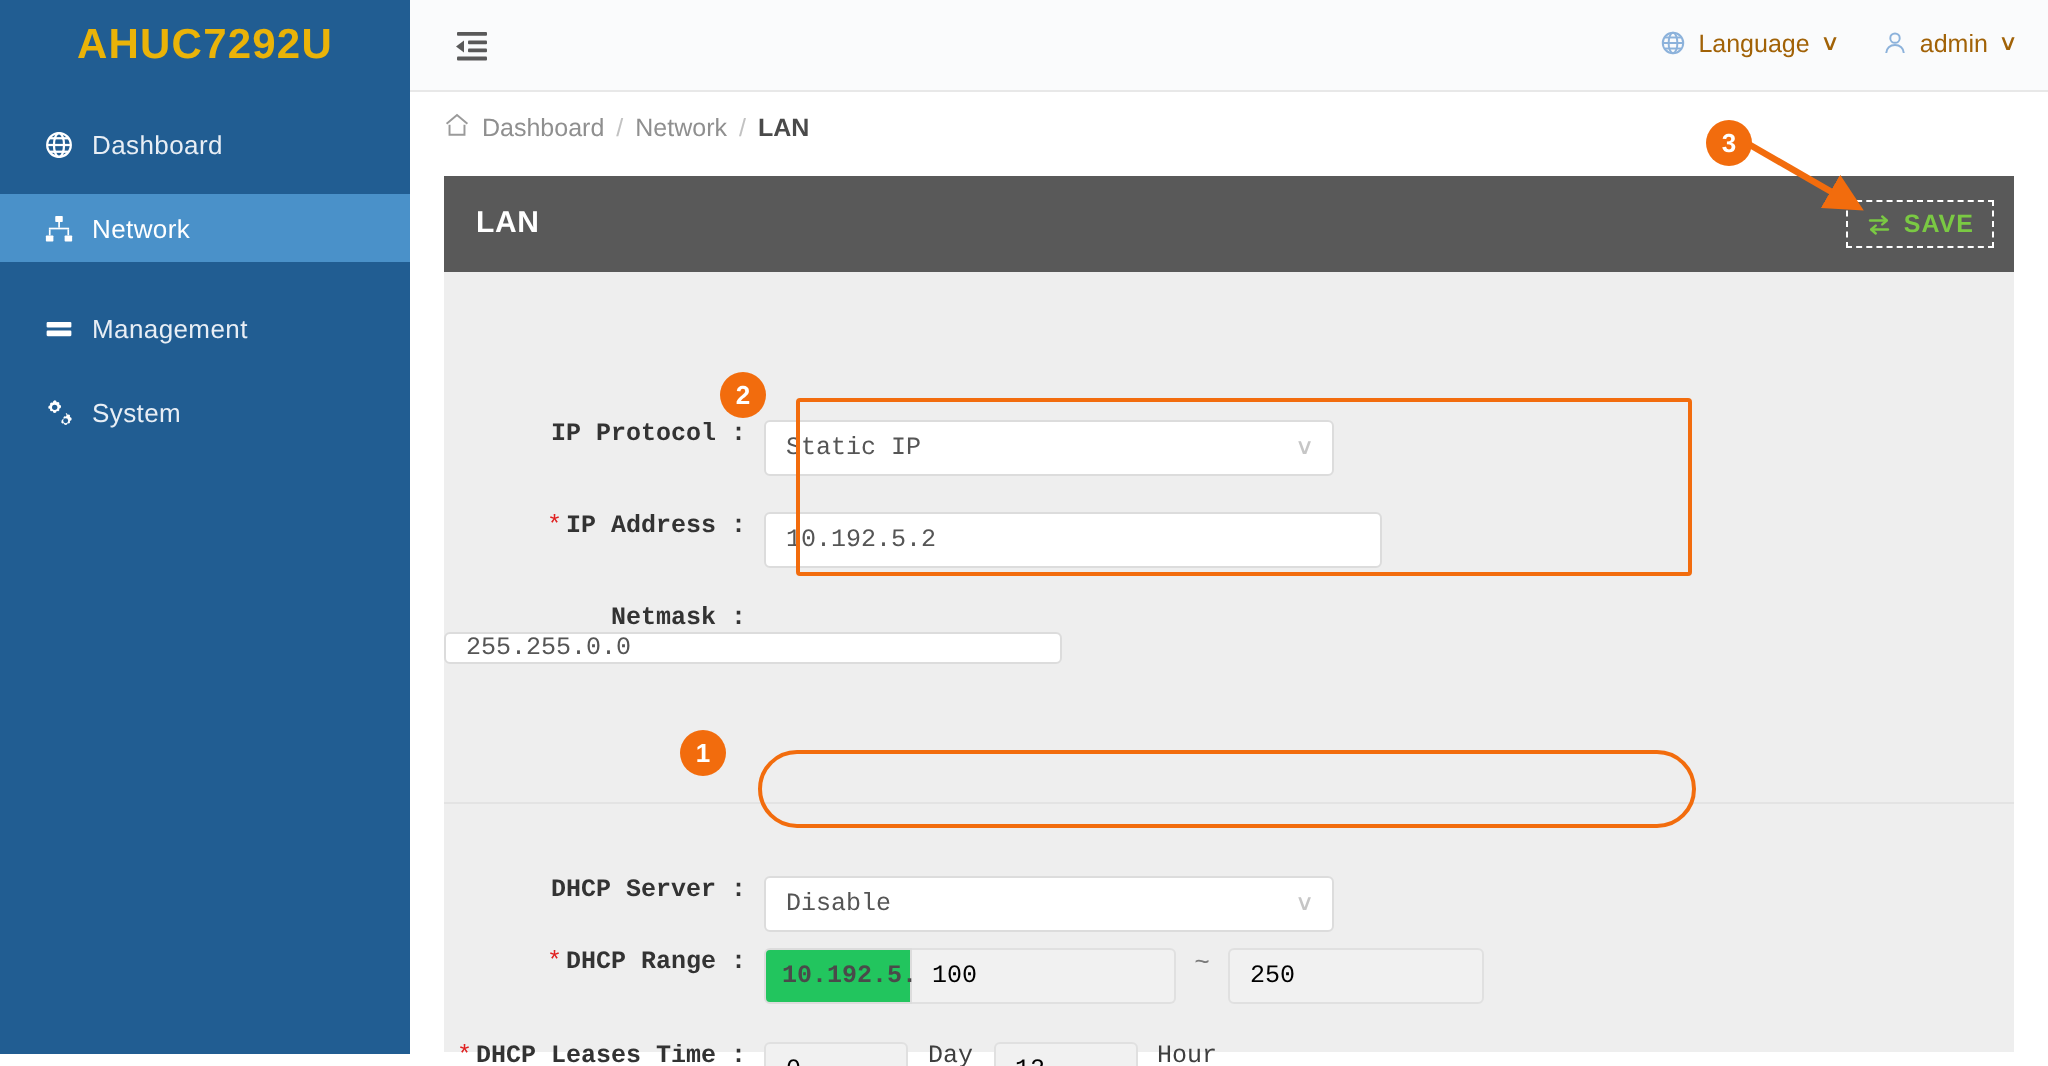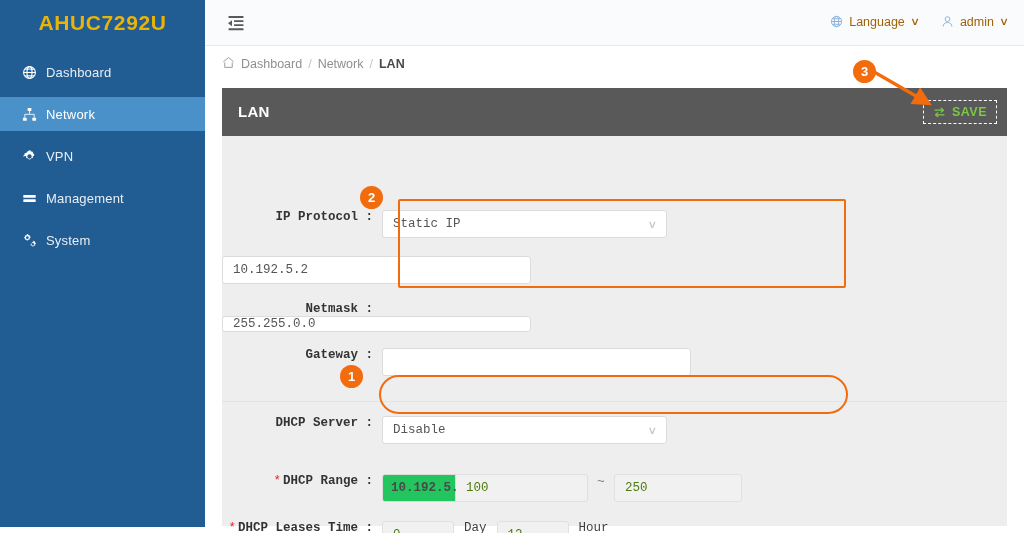--- a/index.html
+++ b/index.html
@@ -205,21 +205,21 @@
     width: 285px;
     justify-content: space-between;
     cursor: pointer;
   }
   .field.text { width: 309px; }
   .field .sel-caret { color: #c6c6c6; font-size: 11px; transform: scaleX(1.3); }
 
   
   .field.disabled {
     background: #f1f1f1;
-    color: #4d7c0f;
+    color: #000000;
     border-color: #e0e0e0;
   }
   .field.addon {
     background: #22c55e;
     color: #4a4a4a;
     font-weight: bold;
     width: 74px;
     padding: 0 8px;
     border-radius: 3px 0 0 3px;
   }
@@ -321,29 +321,20 @@
           <rect x="2.6" y="7.3" width="10.8" height="0.9"></rect>
           <rect x="2.6" y="8.2" width="0.9" height="3.2"></rect>
           <rect x="12.5" y="8.2" width="0.9" height="3.2"></rect>
         </svg>
       </span>
       <span class="nav-label">Network</span>
     </div>
 
     <div class="nav-spacer-8"></div>
 
-    <div class="nav-item">
-      <span class="nav-icon">
-        <svg width="15" height="15" viewBox="0 0 16 16" fill="#ffffff">
-          <path d="M8 1.2l1.1.35.5 1.2 1.25-.2.85.85-.2 1.25 1.2.5.35 1.1-.35 1.1-1.2.5.2 1.25-.85.85-1.25-.2-.5 1.2-1.1.35-1.1-.35-.5-1.2-1.25.2-.85-.85.2-1.25-1.2-.5L1.2 8l.35-1.1 1.2-.5-.2-1.25.85-.85 1.25.2.5-1.2z"></path>
-          <circle cx="8" cy="8" r="2.3" fill="#215d92"></circle>
-        </svg>
-      </span>
-      <span class="nav-label">VPN</span>
-    </div>
 
     <div class="nav-spacer-8"></div>
 
     <div class="nav-item">
       <span class="nav-icon">
         <svg width="15" height="15" viewBox="0 0 16 16" fill="#ffffff">
           <rect x="1.4" y="4.2" width="13.2" height="3" rx="0.6"></rect>
           <rect x="1.4" y="8.8" width="13.2" height="3" rx="0.6"></rect>
         </svg>
       </span>
@@ -441,40 +432,37 @@
 
       <div class="form-row" style="left: 0; top: 74px;">
         <div class="form-label">IP Protocol :</div>
         <div class="field select">
           <span>Static IP</span>
           <span class="sel-caret">∨</span>
         </div>
       </div>
 
       <div class="form-row" style="left: 0; top: 120px;">
+        <div class="form-label">
+          <span class="req-star">*</span><span>IP Address :</span>
+        </div>
         <div class="field text">
           <span>10.192.5.2</span>
         </div>
       </div>
 
       <div class="form-row" style="left: 0; top: 166px; flex-direction: column;">
         <div class="form-label">Netmask :</div>
         <div class="field text">
           <span>255.255.0.0</span>
         </div>
       </div>
 
-      <div class="form-row" style="left: 0; top: 212px;">
-        <div class="form-label">Gateway :</div>
-        <div class="field text">
-          <span></span>
-        </div>
-      </div>
-
-      <div class="form-row" style="left: 0; top: 280px;">
+
+      <div class="form-row" style="left: 0; top: 302px;">
         <div class="form-label">DHCP Server :</div>
         <div class="field select">
           <span>Disable</span>
           <span class="sel-caret">∨</span>
         </div>
       </div>
 
       <div class="form-row" style="left: 0; top: 338px;">
         <div class="form-label">
           <span class="req-star">*</span><span>DHCP Range :</span>

